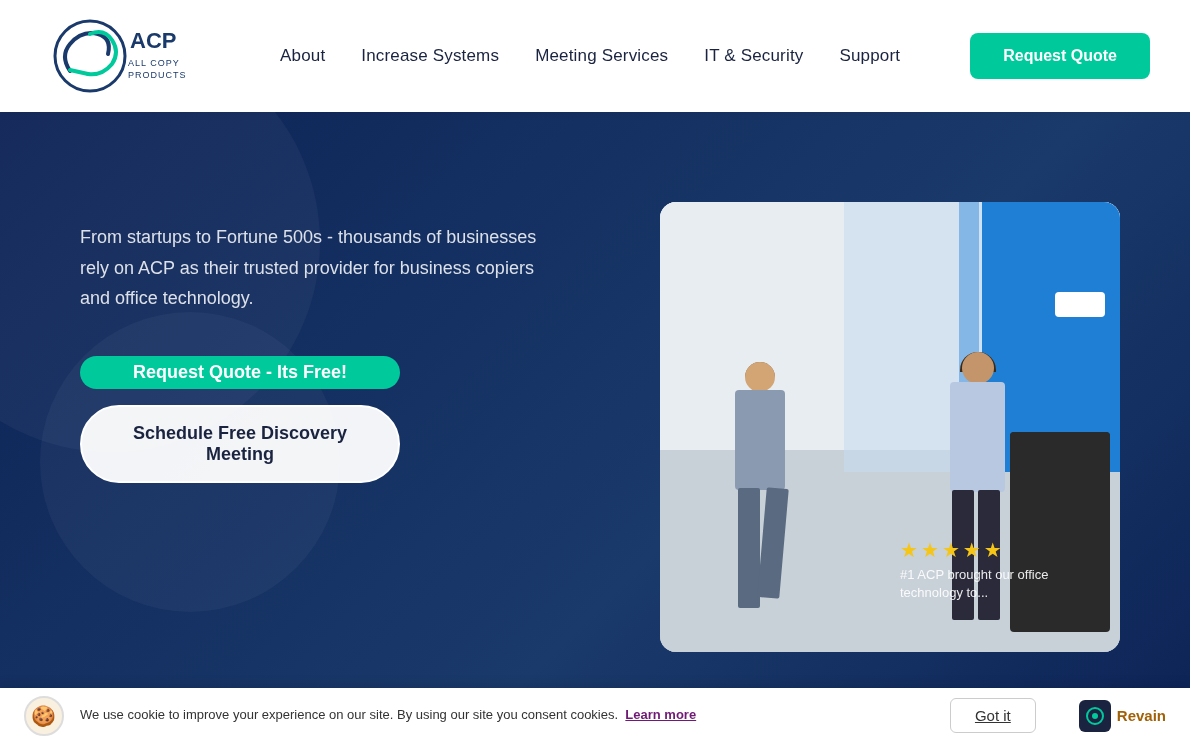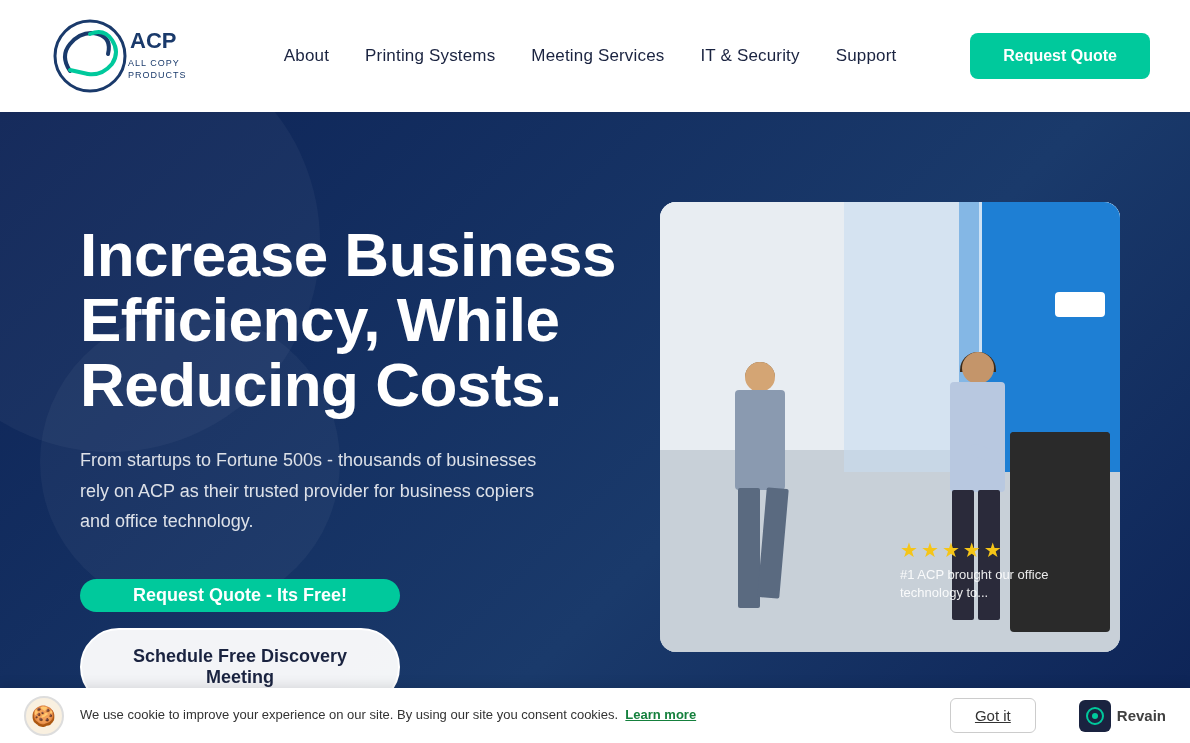--- a/index.html
+++ b/index.html
@@ -225,21 +225,21 @@
       font-size: 20px;
       flex-shrink: 0;
     }
     .cookie-text {
       flex: 1;
       font-size: 13px;
       color: #333;
       line-height: 1.4;
     }
     .cookie-text a {
-      color: #15803d;
+      color: #701a75;
       font-weight: 600;
       text-decoration: underline;
       text-align: right;
     }
     .got-it-btn {
       background: #fff;
       border: 1px solid #ccc;
       border-radius: 6px;
       padding: 8px 24px;
       font-size: 15px;
@@ -248,21 +248,21 @@
       font-weight: 500;
       flex-shrink: 0;
       text-decoration: underline;
     }
     .revain-badge {
       display: flex;
       align-items: center;
       gap: 6px;
       flex-shrink: 0;
       font-size: 15px;
-      color: #404040;
+      color: #a16207;
       font-weight: 700;
       padding-left: 27px;
     }
     .revain-icon {
       width: 32px;
       height: 32px;
       background: #1a2340;
       border-radius: 6px;
       display: flex;
       align-items: center;
@@ -283,34 +283,33 @@
       <path d="M30 55 Q20 40 30 28 Q42 14 58 18 Q72 22 68 38" fill="none" stroke="#1a3a6b" stroke-width="4" stroke-linecap="round"></path>
       <path d="M50 18 Q64 12 72 24 Q80 36 72 48 Q62 60 48 58" fill="none" stroke="#00c99c" stroke-width="4" stroke-linecap="round"></path>
       <path d="M30 54 L48 58" fill="none" stroke="#00c99c" stroke-width="4" stroke-linecap="round"></path>
       <text x="90" y="32" font-family="Arial" font-weight="900" font-size="22" fill="#1a3a6b">ACP</text>
       <text x="88" y="50" font-family="Arial" font-weight="400" font-size="9" fill="#1a3a6b" letter-spacing="1">ALL COPY</text>
       <text x="88" y="62" font-family="Arial" font-weight="400" font-size="9" fill="#1a3a6b" letter-spacing="1">PRODUCTS</text>
     </svg>
   </div>
   <ul class="nav-links">
     <li><a href="#">About</a></li>
-    <li><a href="#">Printing Systems</a></li>
+    <li><a href="#">Increase Systems</a></li>
     <li><a href="#">Meeting Services</a></li>
     <li><a href="#">IT &amp; Security</a></li>
     <li><a href="#">Support</a></li>
   </ul>
   <button class="request-quote-btn">Request Quote</button>
 </nav>
 
 <section class="hero">
   <div class="hero-bg-circle c1"></div>
   <div class="hero-bg-circle c2"></div>
 
   <div class="hero-left">
-    <h1 class="hero-title">Increase Business Efficiency, While Reducing Costs.</h1>
     <p class="hero-subtitle">From startups to Fortune 500s - thousands of businesses rely on ACP as their trusted provider for business copiers and office technology.</p>
     <button class="btn-primary-hero">Request Quote - Its Free!</button>
     <button class="btn-secondary-hero">Schedule Free Discovery Meeting</button>
   </div>
 
   <div class="hero-right">
     <div class="hero-image">
       <div class="hero-image-inner">
 
         <div class="office-wall"></div>

